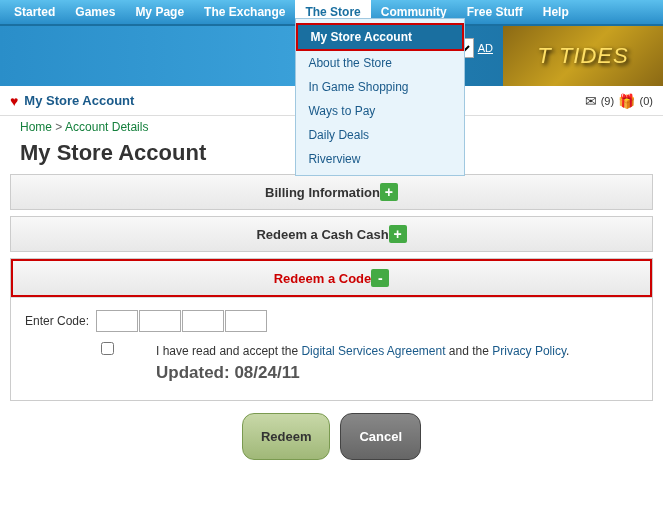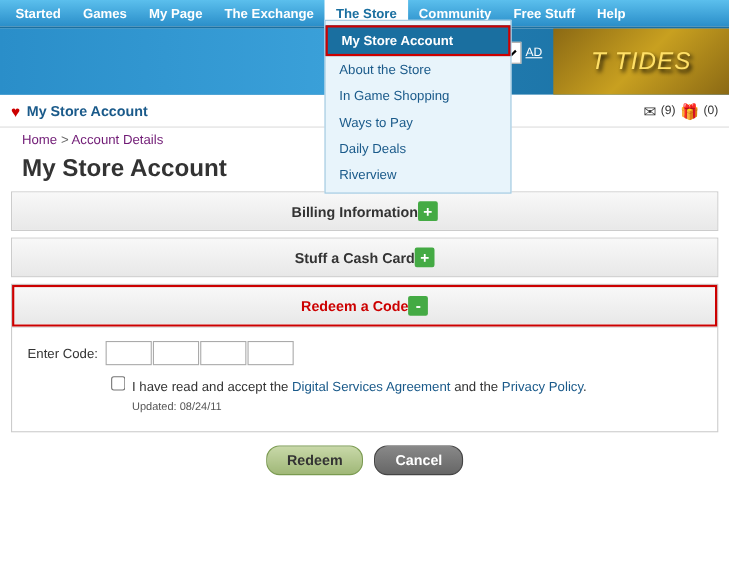--- a/index.html
+++ b/index.html
@@ -129,21 +129,21 @@
       align-items: center;
       gap: 3px;
     }
 
     
     .breadcrumb {
       padding: 4px 10px;
       font-size: 12px;
       color: #666;
     }
-    .breadcrumb a { color: #701a75; text-decoration: none; }
+    .breadcrumb a { color: #15803d; text-decoration: none; }
 
     
     .page-title {
       padding: 2px 10px 8px 10px;
       font-size: 22px;
       font-weight: bold;
       color: #333;
     }
 
     
@@ -216,38 +216,38 @@
     
     .agreement-row {
       display: flex;
       align-items: flex-start;
       gap: 6px;
       font-size: 12px;
       color: #333;
       margin-left: 76px;
     }
     .agreement-text a { color: #1a5a8a; text-decoration: none; }
-    .agreement-text { font-size: 12px; line-height: 1.5; }
-    .agreement-updated { font-size: 10px; color: #555; }
+    .agreement-text { font-size: 12px; line-height: 1.5; margin-left: 36px; }
+    .agreement-updated { font-size: 17px; color: #555; font-weight: bold; }
 
     
     .buttons-row {
       display: flex;
       justify-content: center;
       gap: 10px;
       margin-top: 12px;
       padding-bottom: 10px;
     }
     .btn-redeem {
       background: linear-gradient(to bottom, #c8d8a8, #a0b878);
       border: 1px solid #7a9a50;
       color: #333;
       font-size: 13px;
       font-weight: bold;
-      padding: 5px 18px;
+      padding: 15px 18px;
       border-radius: 12px;
       cursor: pointer;
     }
     .btn-cancel {
       background: linear-gradient(to bottom, #888, #666);
       border: 1px solid #444;
       color: #fff;
       font-size: 13px;
       font-weight: bold;
       padding: 5px 18px;
@@ -324,21 +324,21 @@
 
   <div class="accordion-section">
     <div class="accordion-header">
       <span>Billing Information</span>
       <button class="accordion-btn">+</button>
     </div>
   </div>
 
   <div class="accordion-section">
     <div class="accordion-header">
-      <span>Stuff a Cash Card</span>
+      <span>Redeem a Cash Cash</span>
       <button class="accordion-btn">+</button>
     </div>
   </div>
 
   <div class="accordion-section expanded">
     <div class="accordion-header">
       <span>Redeem a Code</span>
       <button class="accordion-btn minus">-</button>
     </div>
     <div class="accordion-body">

